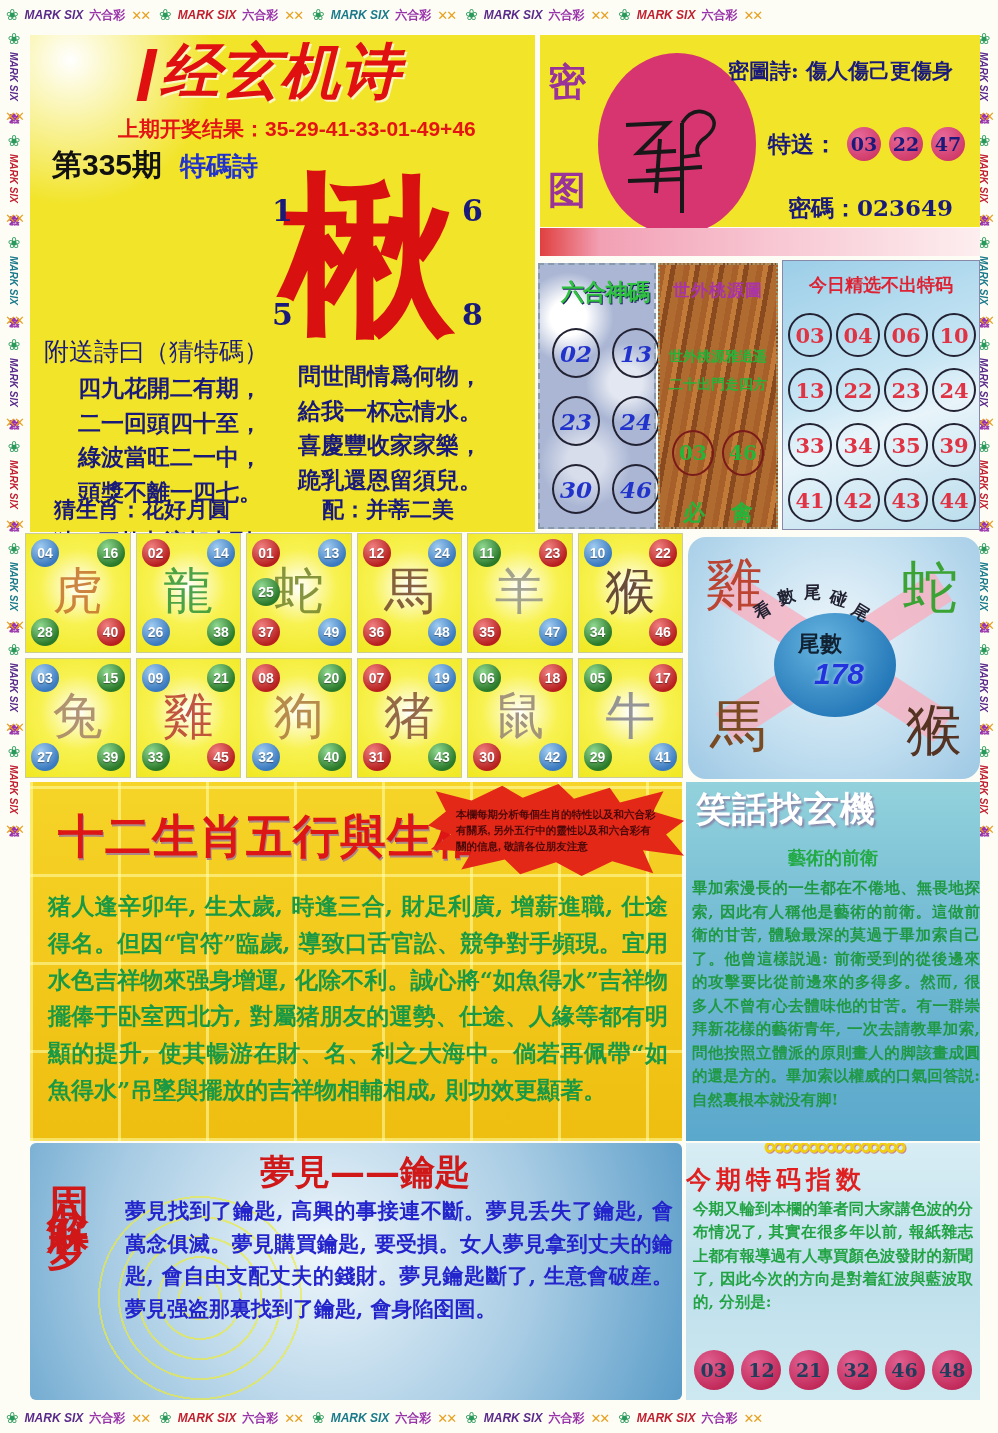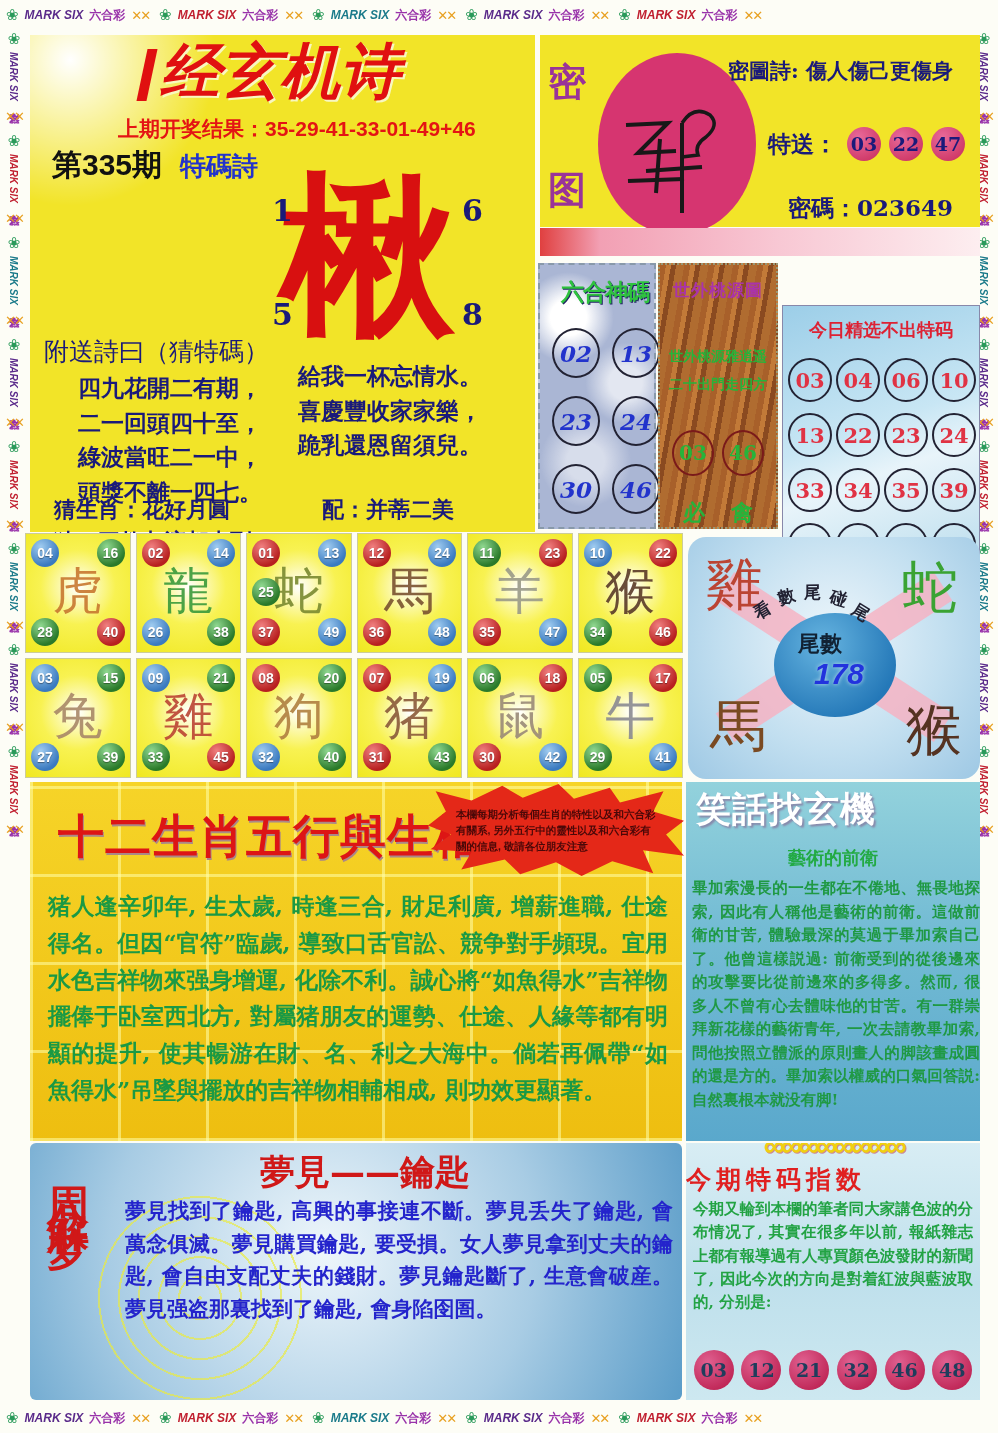--- a/index.html
+++ b/index.html
@@ -80,21 +80,21 @@
   #wood-title{margin-top:14px;text-align:center;font-size:17px;font-weight:bold;color:#aa33aa;letter-spacing:1px;}
   .wood-line{text-align:center;font-size:14px;font-weight:bold;color:#27b33a;white-space:nowrap;}
   #wood-line1{margin-top:46px;} #wood-line2{margin-top:10px;}
   #wood-nums{display:flex;justify-content:space-around;margin-top:36px;padding:0 8px;}
   .wood-num{width:38px;height:42px;border:2px solid #7a1a1a;border-radius:50%;display:flex;align-items:center;
             justify-content:center;font-size:20px;font-weight:bold;color:#27b33a;font-family:"DejaVu Serif",serif;}
   #wood-chars{display:flex;justify-content:space-around;margin-top:22px;padding:0 10px;}
   .wood-char{font-size:22px;font-weight:bold;color:#27b33a;font-family:"DejaVu Serif",serif;}
   
   #notout-panel{left:782px;top:260px;width:198px;height:270px;border:1px solid #88a;
-    background:linear-gradient(160deg,#9ccee8 0%,#c8e6f4 45%,#e8f4fa 60%,#b8dcec 100%);margin-top:45px;}
+    background:linear-gradient(160deg,#9ccee8 0%,#c8e6f4 45%,#e8f4fa 60%,#b8dcec 100%);}
   #notout-title{margin-top:12px;text-align:center;font-size:18px;font-weight:bold;color:#dd2233;white-space:nowrap;}
   #notout-grid{display:grid;grid-template-columns:repeat(4,42px);gap:11px 6px;justify-content:center;margin-top:16px;}
   .notout-num{width:40px;height:40px;border:2px solid #223;border-radius:50%;display:flex;align-items:center;
               justify-content:center;font-size:21px;font-weight:bold;color:#e03344;font-family:"DejaVu Serif",serif;}
   
   #zodiac-grid{left:25px;top:533px;width:658px;height:245px;display:grid;
                grid-template-columns:repeat(6,1fr);grid-template-rows:1fr 1fr;gap:5px;background:#fdfdf6;}
   .zcell{position:relative;border:1px solid #cc9;
          background:radial-gradient(circle at 50% 45%,#ffffff 0%,#f8f252 45%,#f0e820 100%);}
   .zanimal{position:absolute;left:50%;top:50%;transform:translate(-50%,-52%);font-size:50px;
@@ -355,20 +355,21 @@
     <div class="corner-num cn-bl">5</div>
     <div class="corner-num cn-br">8</div>
     <div class="gift-header">附送詩曰（猜特碼）</div>
     <div id="poem-left" class="poem-col">
         <div>四九花開二有期，</div>
         <div>二一回頭四十至，</div>
         <div>綠波當旺二一中，</div>
         <div>頭獎不離一四七。</div>
       </div>
     <div id="poem-right" class="poem-col">
+        <div>問世間情爲何物，</div>
         <div>給我一杯忘情水。</div>
         <div>喜慶豐收家家樂，</div>
         <div>跪乳還恩留須兒。</div>
       </div>
     <div id="guess-zodiac" class="guess-line">猜生肖：花好月圓</div>
     <div id="guess-line2" class="guess-line">猜：三教九流都來到</div>
     <div id="match-line" class="guess-line">配：并蒂二美</div>
   </div>
 
   <div id="secret-panel" class="panel">

